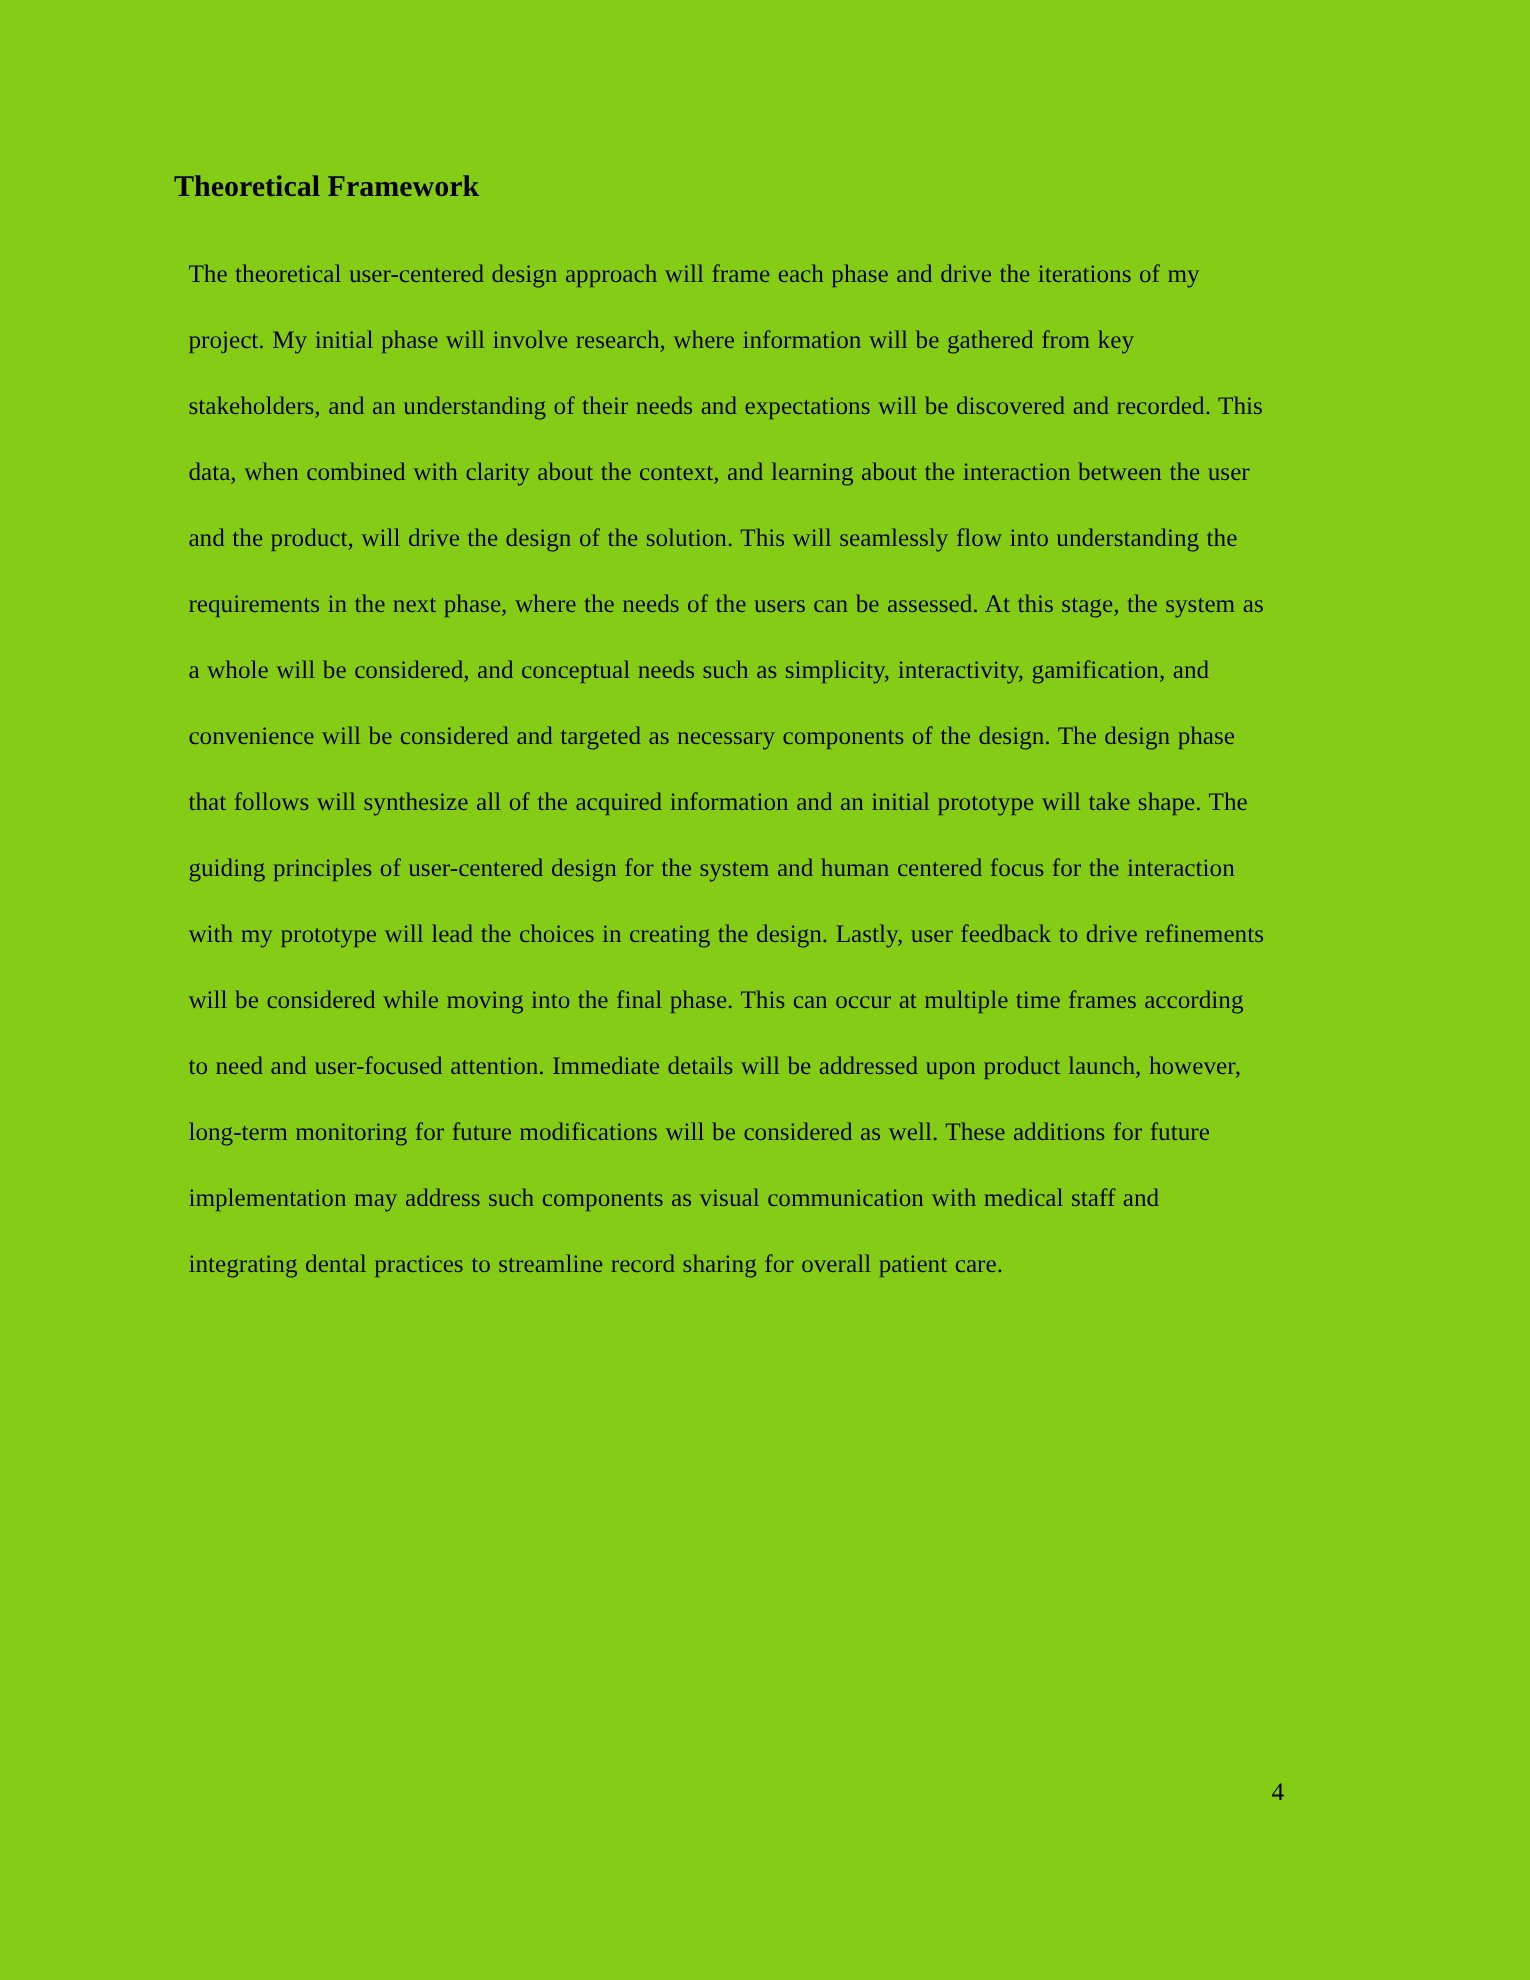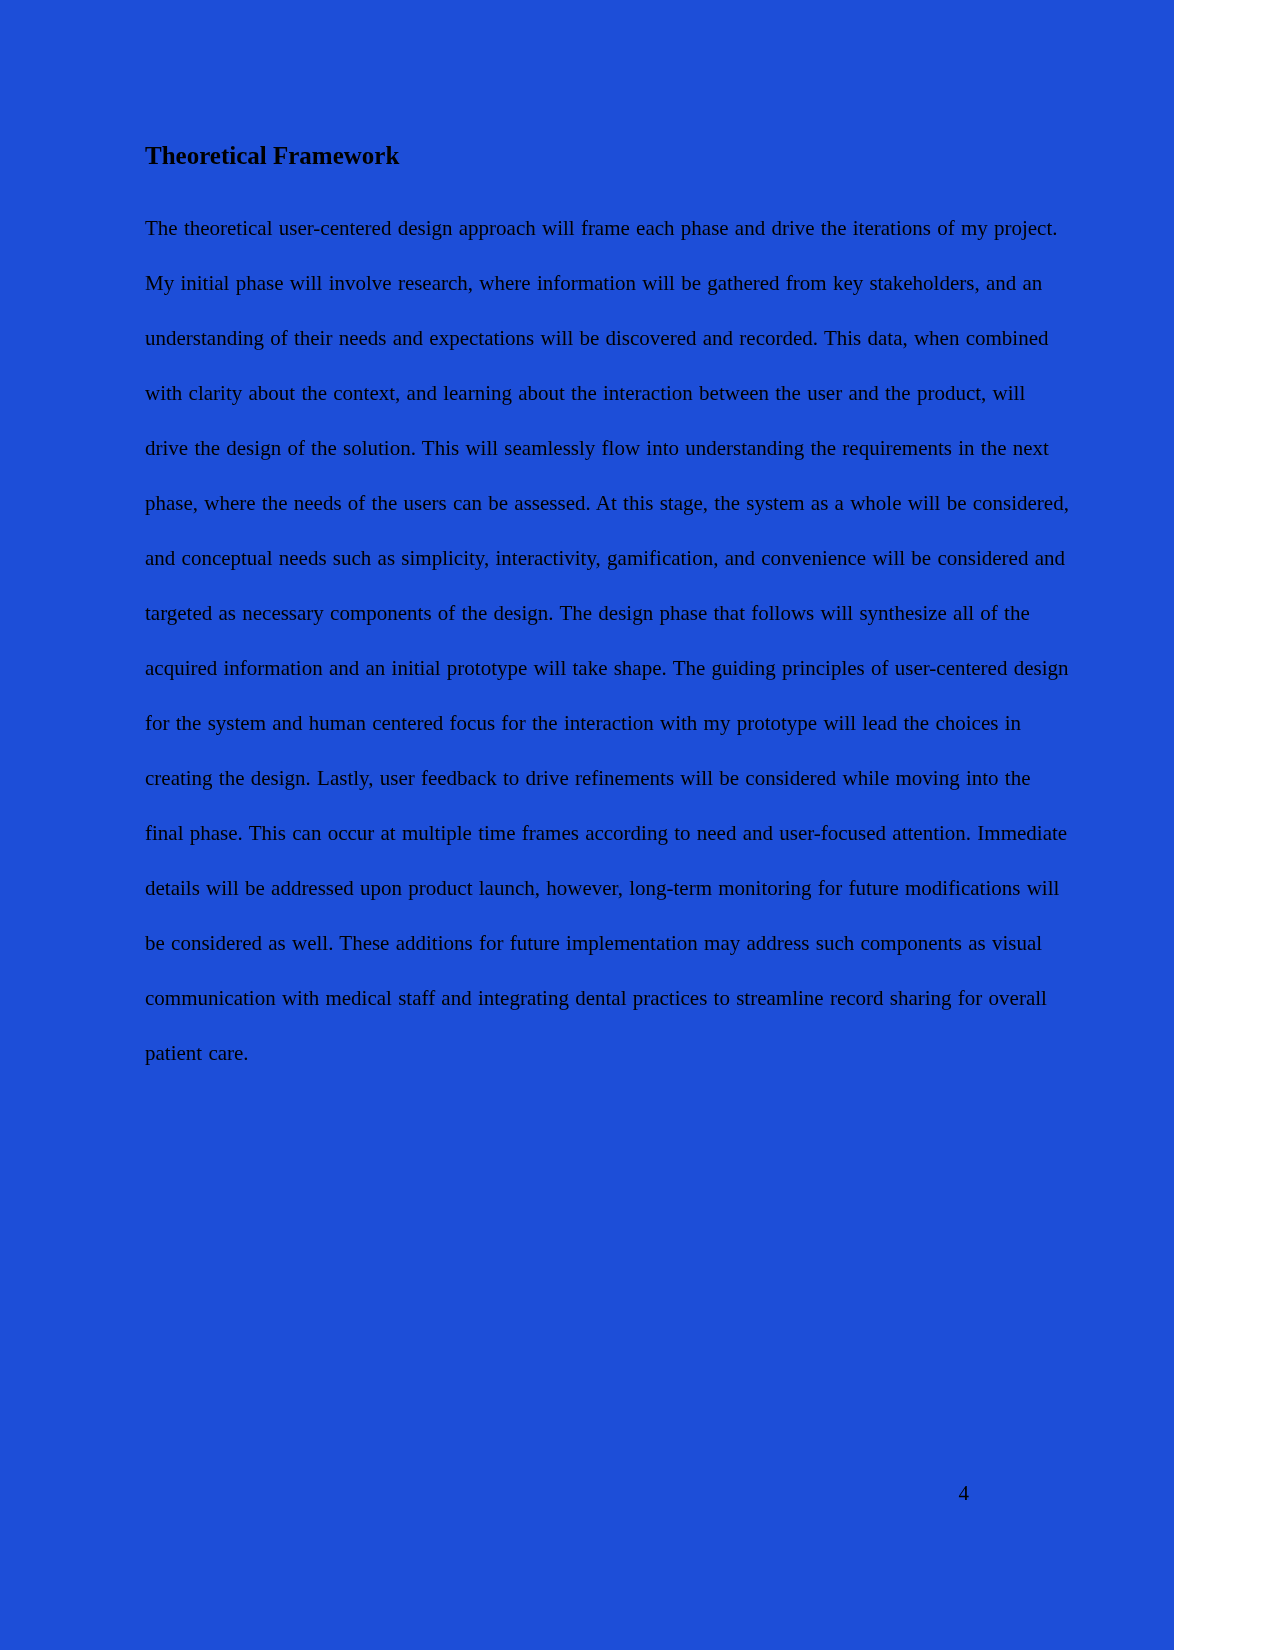--- a/index.html
+++ b/index.html
@@ -2,23 +2,23 @@
 <html><head>
 <meta charset="utf-8">
 <style>
   html, body {
     margin: 0;
     padding: 0;
     background: #ffffff;
   }
   .page {
     position: relative;
-    width: 1174px;
+    width: 1275px;
     height: 1650px;
-    background: #1d4ed8;
+    background: #84cc16;
     font-family: "Liberation Serif", "DejaVu Serif", serif;
     color: #000000;
     overflow: hidden;
     box-sizing: border-box;
   }
   .content {
     position: absolute;
     left: 145px;
     top: 140px;
     width: 925px;
@@ -26,21 +26,21 @@
   .doc-heading {
     font-size: 25px;
     font-weight: bold;
     margin: 0 0 28px 0;
     line-height: 1.3;
     letter-spacing: 0px;
   }
   .doc-paragraph {
     font-size: 21px;
     line-height: 55px;
-    margin: 0;
+    margin: 12px;
     text-align: left;
     word-spacing: 1px;
   }
   .page-number {
     position: absolute;
     right: 205px;
     top: 1483px;
     font-size: 21px;
     line-height: 1;
   }

